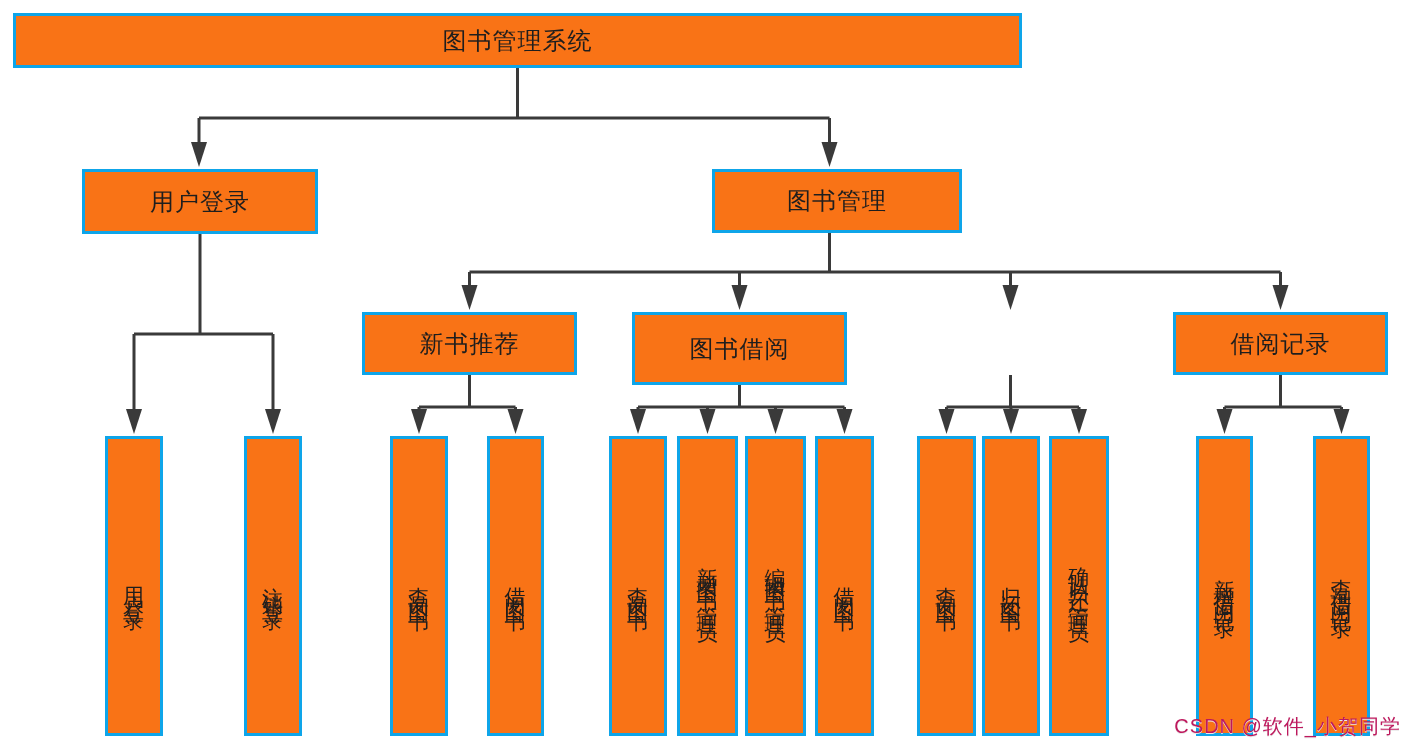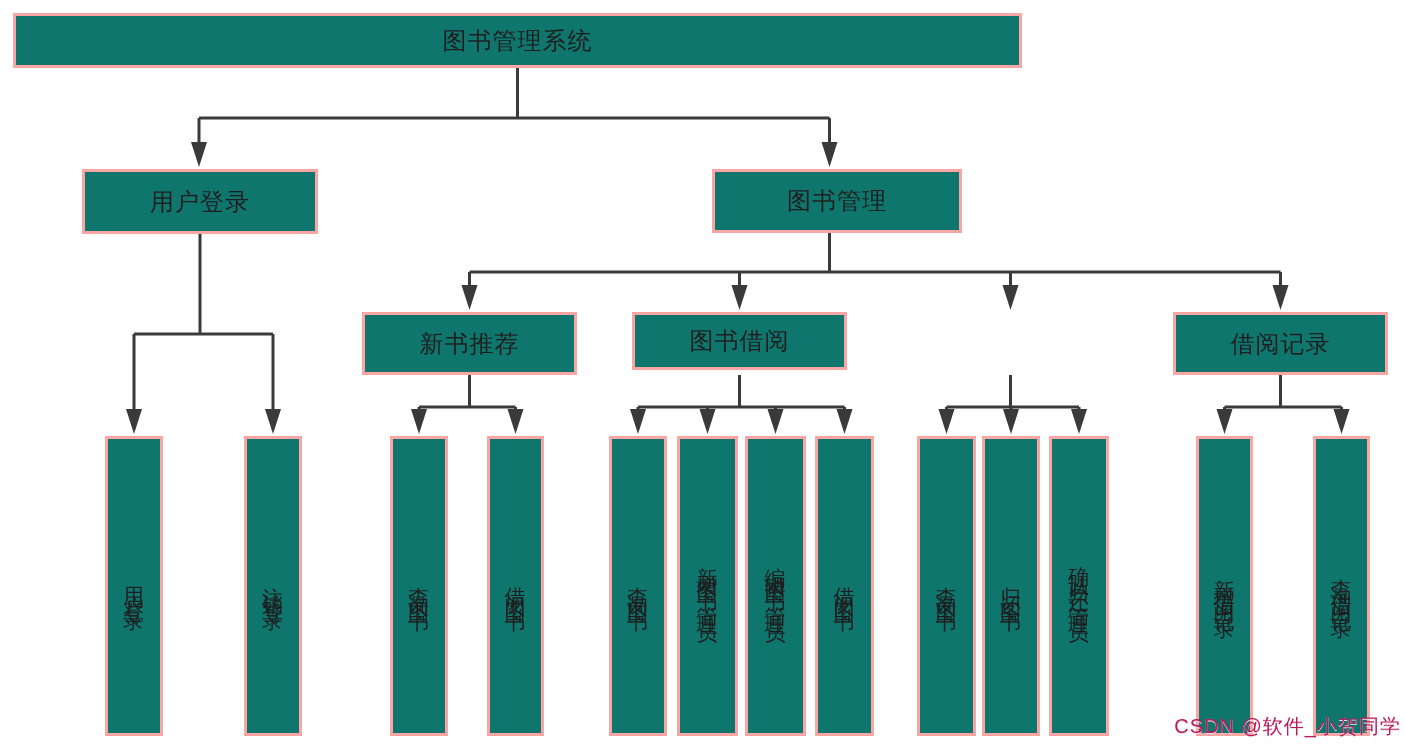--- a/index.html
+++ b/index.html
@@ -12,22 +12,22 @@
     font-family: "Liberation Sans", sans-serif;
   }
   #wires {
     position: absolute;
     left: 0; top: 0;
     width: 1405px; height: 747px;
   }
   .node {
     position: absolute;
     box-sizing: border-box;
-    border: 3px solid #fca5a5;
-    background: #0f766e;
+    border: 3px solid #0ea5e9;
+    background: #f97316;
     display: flex;
     align-items: center;
     justify-content: center;
     color: #1e1e1e;
   }
   .h-node {
     font-size: 24px;
     letter-spacing: 1px;
     white-space: nowrap;
   }
@@ -93,21 +93,21 @@
       <polygon points="1333.5,409 1349.5,409 1341.5,434"></polygon>
     </g>
   </svg>
 
   <div class="node h-node" style="left:13px; top:13px; width:1009px; height:55px;">图书管理系统</div>
 
   <div class="node h-node" style="left:82px; top:169px; width:236px; height:65px;">用户登录</div>
   <div class="node h-node" style="left:712px; top:169px; width:250px; height:64px;">图书管理</div>
 
   <div class="node h-node" style="left:362px; top:312px; width:215px; height:63px;">新书推荐</div>
-  <div class="node h-node" style="left:632px; top:312px; width:215px; height:58px;text-align:center;">图书借阅</div>
+  <div class="node h-node" style="left:632px; top:312px; width:215px; height:73px;text-align:center;">图书借阅</div>
   <div class="node h-node" style="left:1173px; top:312px; width:215px; height:63px;">借阅记录</div>
 
   <div class="node v-node" style="left:105px; top:436px; width:58px; height:300px;">用户登录</div>
   <div class="node v-node" style="left:244px; top:436px; width:58px; height:300px;">注销登录</div>
 
   <div class="node v-node" style="left:390px; top:436px; width:58px; height:300px;">查询图书</div>
   <div class="node v-node" style="left:487px; top:436px; width:57px; height:300px;">借阅图书</div>
 
   <div class="node v-node" style="left:609px; top:436px; width:58px; height:300px;">查询图书</div>
   <div class="node v-node" style="left:677px; top:436px; width:61px; height:300px;">新增图书（管理员）</div>

